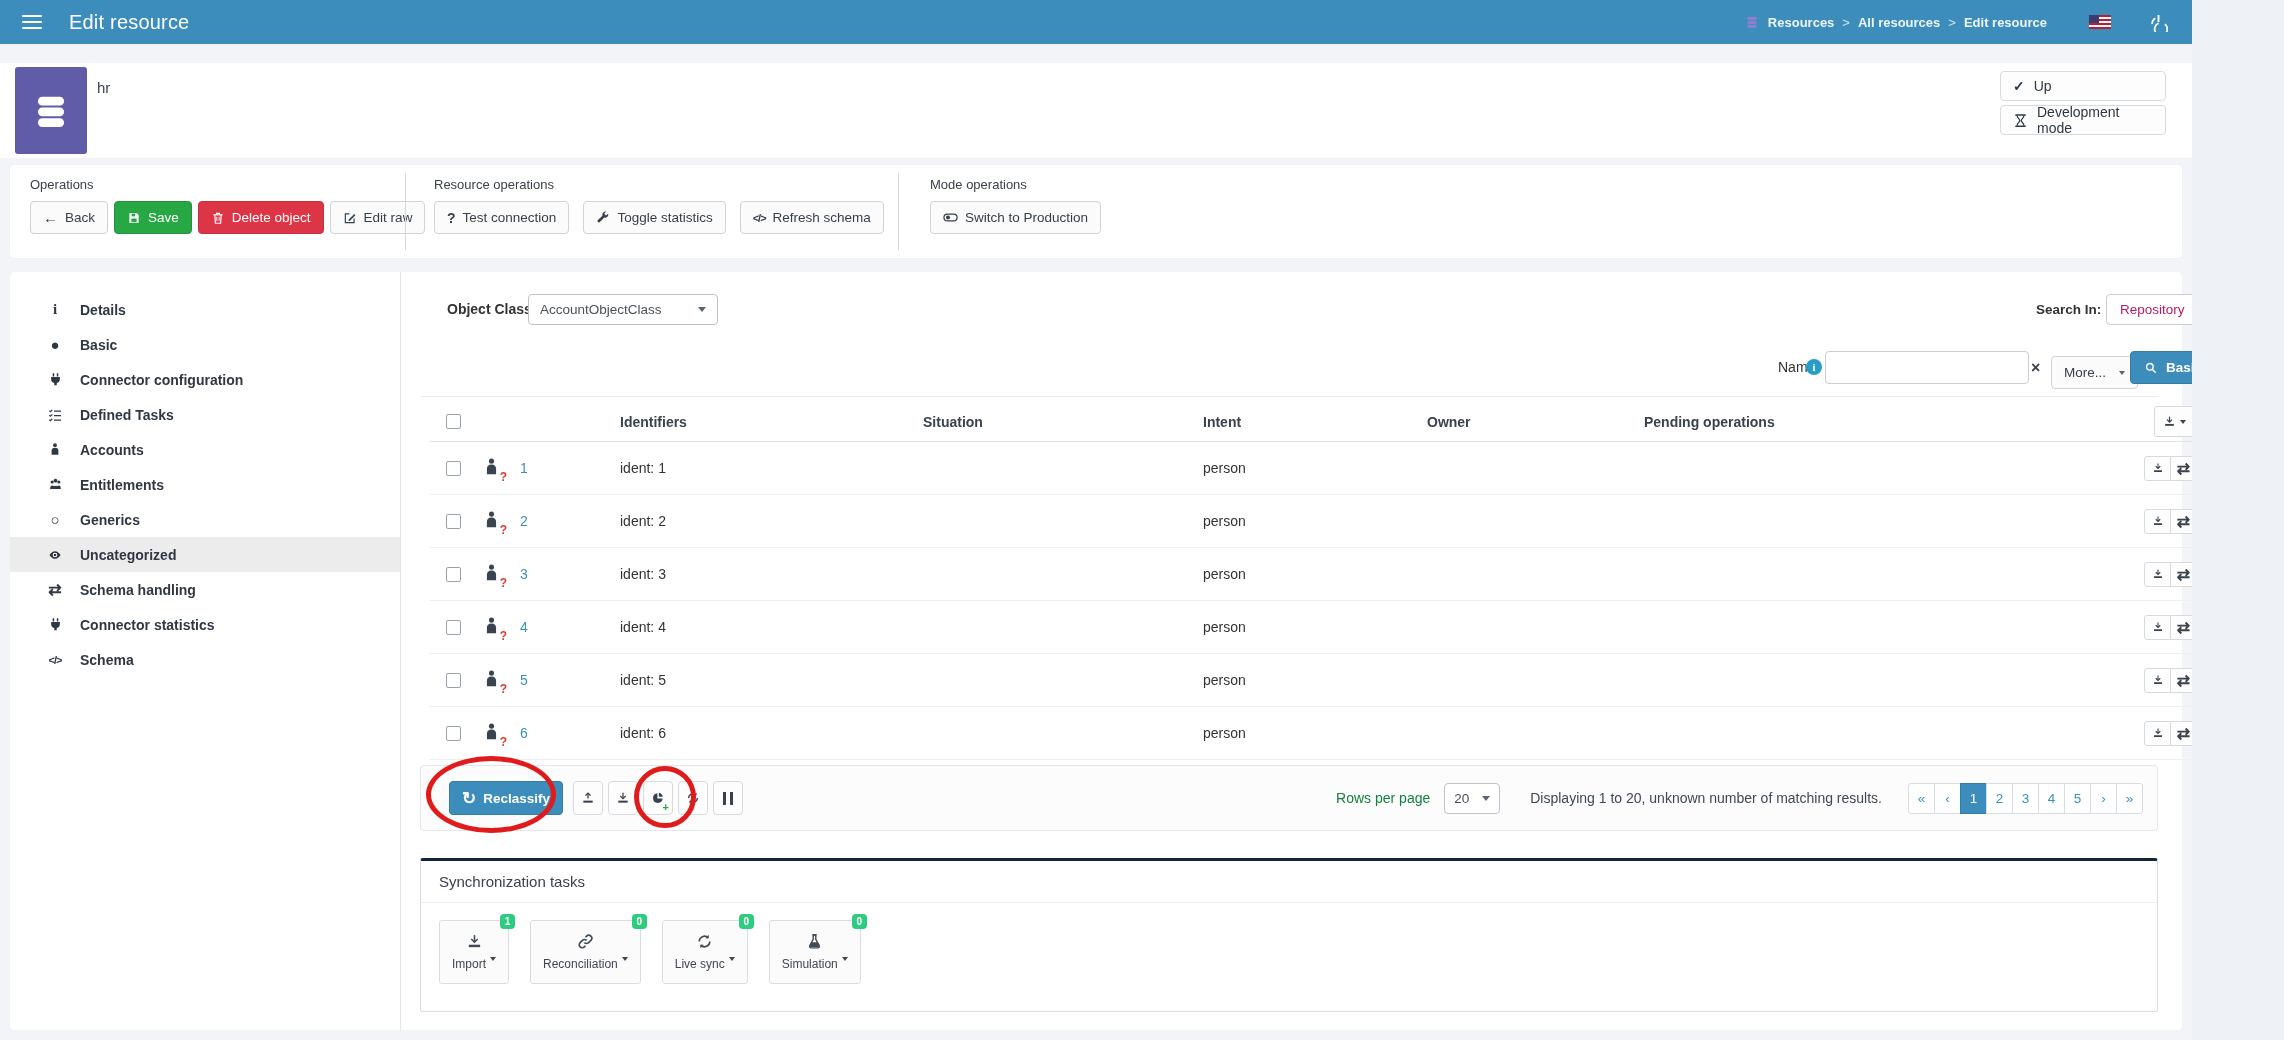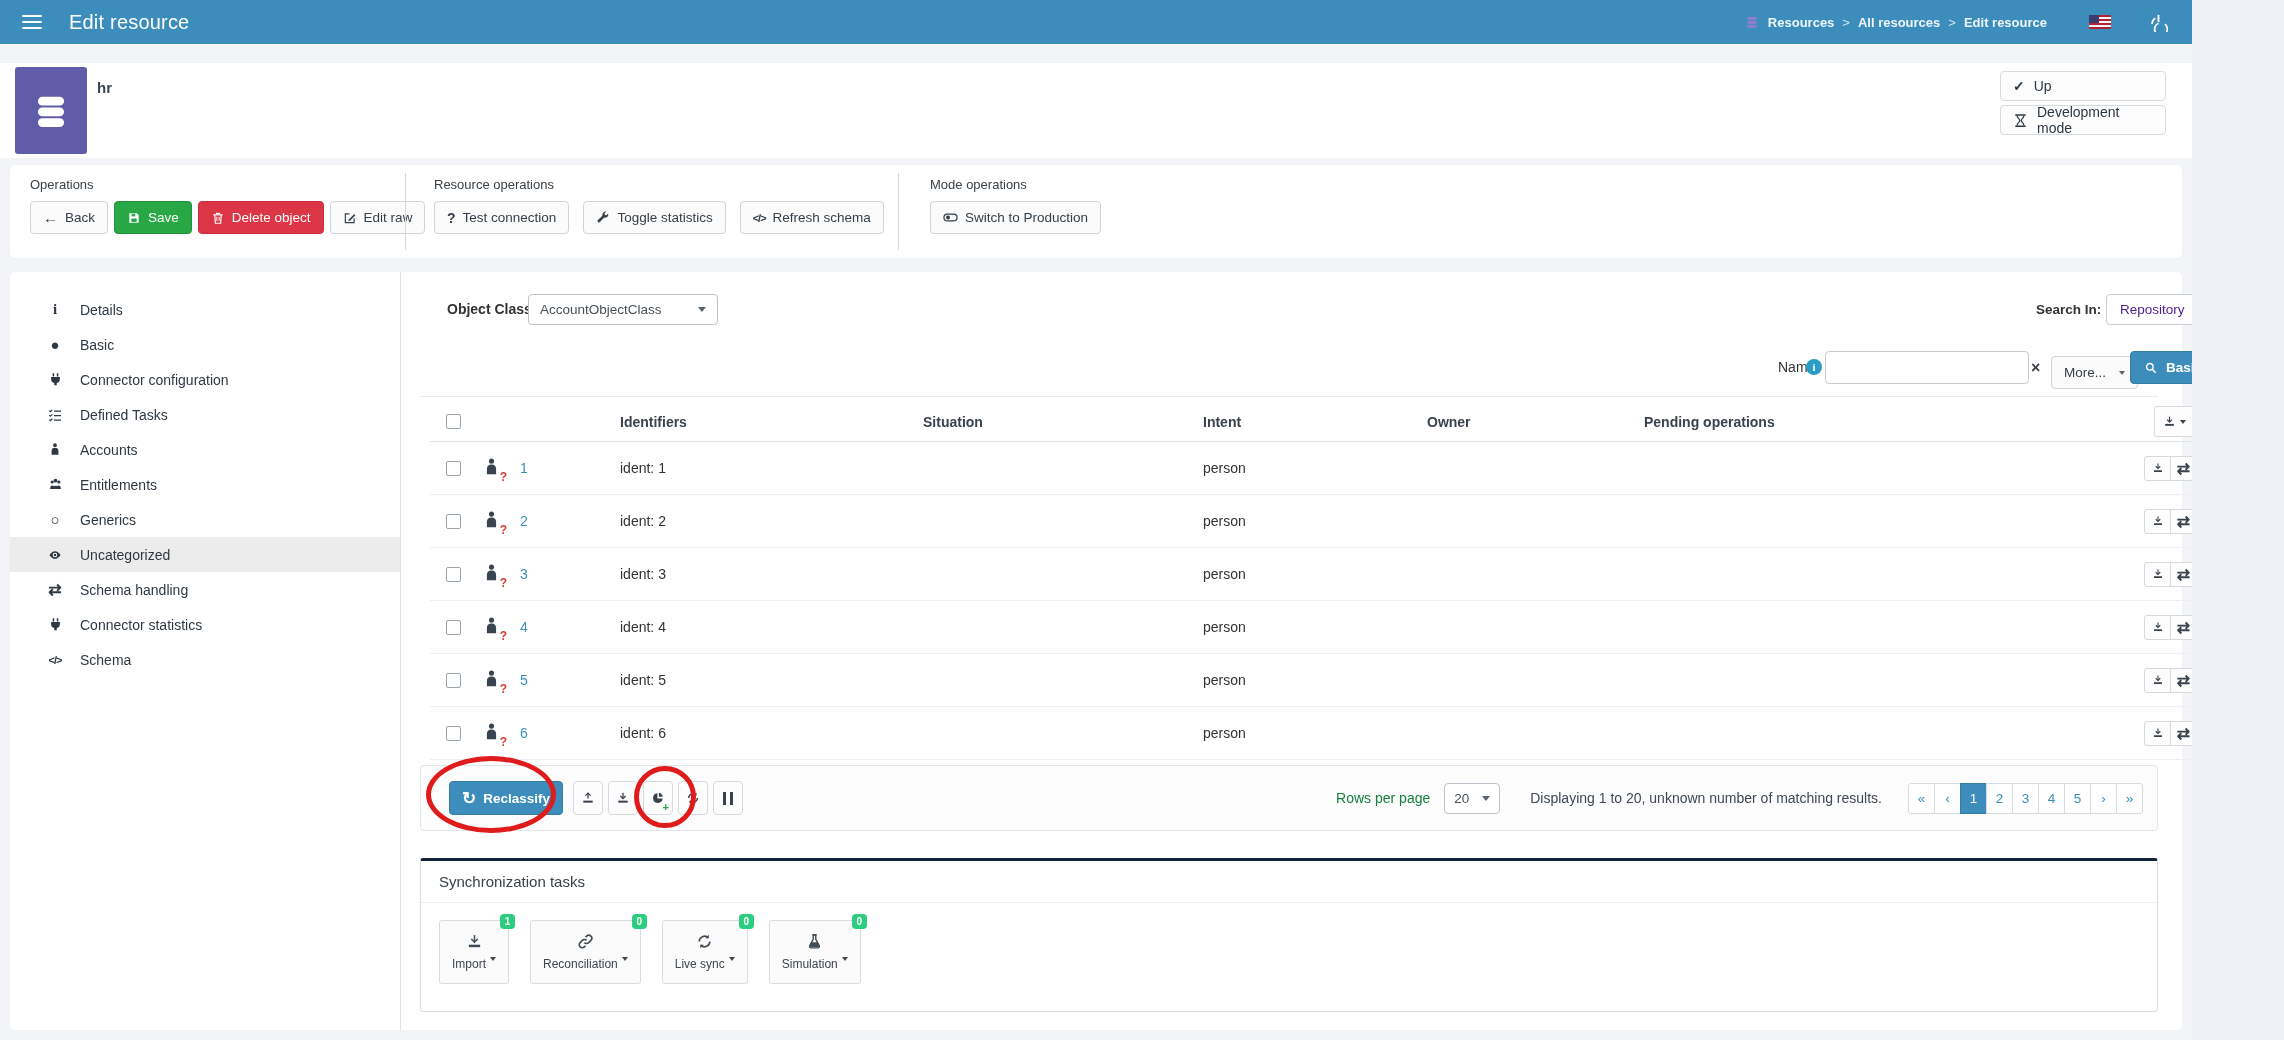--- a/index.html
+++ b/index.html
@@ -17,21 +17,21 @@
   .crumbs { display:flex; align-items:center; font-size:13px; font-weight:600; color:#eef5fa; }
   .crumb { cursor:pointer; }
   .crumb-sep { margin:0 8px; font-weight:400; color:#d3e4f0; }
   .flag { margin-left:42px; width:22px; height:14px; position:relative; background:repeating-linear-gradient(180deg,#b22234 0 2px,#f5f5f5 2px 4px); border-radius:1px; cursor:pointer; }
   .flag i { position:absolute; left:0; top:0; width:10px; height:8px; background:#3c3b6e; }
   .power { margin-left:38px; margin-right:6px; color:#fff; display:flex; cursor:pointer; }
 
   
   .page-header { position:absolute; top:63px; left:0; right:0; height:95px; background:#fff; }
   .res-icon { position:absolute; left:15px; top:4px; width:72px; height:87px; background:#605ca8; border-radius:3px; display:flex; align-items:center; justify-content:center; color:#fff; }
-  .res-name { position:absolute; left:97px; top:16px; font-size:15px; font-weight:700; color:#3c4450; }
+  .res-name { position:absolute; left:97px; top:16px; font-size:15px; font-weight:400; color:#3c4450; }
   .badge-box { position:absolute; right:26px; width:166px; height:30px; border:1px solid #d6dbe0; border-radius:4px; background:#fdfdfd; display:flex; align-items:center; padding:0 12px; gap:9px; font-size:14px; color:#2e3744; cursor:pointer; }
   .badge-box.up { top:8px; }
   .badge-box.dev { top:42px; }
   .i-check::before { content:"✓"; font-weight:700; color:#2d3a47; }
 
   
   .ops-card { position:absolute; top:165px; left:10px; right:10px; height:93px; background:#fff; border-radius:4px; box-shadow:0 0 1px rgba(0,0,0,.12); }
   .grp-label { position:absolute; top:12px; font-size:13px; color:#3a4148; }
   .grp-row { position:absolute; top:36px; display:flex; gap:6px; }
   .vdiv { position:absolute; top:8px; bottom:8px; width:1px; background:#d8d8d8; }
@@ -41,37 +41,37 @@
   .btn-red { background:#dc3545; border-color:#c82f3e; color:#fff; }
   .btn-blue { background:#3c8dbc; border-color:#357ca5; color:#fff; font-weight:600; }
   .i-back::before { content:"←"; font-size:15px; }
   .i-q::before { content:"?"; font-weight:700; font-size:14px; }
   .i-code::before { content:"</>"; font-weight:700; font-size:11px; letter-spacing:-1px; }
 
   
   .main-card { position:absolute; top:272px; left:10px; right:10px; height:758px; background:#fff; border-radius:4px; box-shadow:0 0 1px rgba(0,0,0,.1); }
   .vsep { position:absolute; left:390px; top:0; bottom:0; width:1px; background:#e2e5e8; }
   .menu { position:absolute; left:0; top:20px; width:390px; }
-  .menu-item { height:35px; display:flex; align-items:center; padding-left:35px; gap:15px; font-size:14px; color:#2f3842; cursor:pointer; }
+  .menu-item { height:35px; display:flex; align-items:center; padding-left:35px; gap:15px; font-size:14px; color:#2f3842; cursor:pointer;font-weight:bold; }
   .menu-item.sel { background:#ececec; }
   .mi { width:20px; display:flex; justify-content:center; align-items:center; color:#2f3842; }
   .i-info::before { content:"i"; font-family:"Liberation Serif",serif; font-weight:700; font-size:15px; }
   .i-dot::before { content:"●"; font-size:15px; }
   .i-ring::before { content:"○"; font-size:15px; font-weight:700; }
   .i-exch::before { content:"⇄"; font-size:16px; font-weight:700; }
 
   
   .abs { position:absolute; }
   .oc-label { left:447px; top:294px; height:31px; line-height:31px; font-size:14px; font-weight:700; color:#333; }
   .oc-select { left:528px; top:294px; width:190px; height:31px; border:1px solid #bcc3ca; border-radius:4px; background:#fff; display:flex; align-items:center; padding:0 11px; font-size:13.5px; color:#495057; cursor:pointer; }
   .car { width:0; height:0; border-left:4.5px solid transparent; border-right:4.5px solid transparent; border-top:5px solid currentColor; margin-left:auto; }
   .car.sm { margin-left:5px; border-left-width:3.5px; border-right-width:3.5px; border-top-width:4px; }
   .si-label { left:2036px; top:294px; height:31px; line-height:31px; font-size:13.5px; font-weight:700; color:#333; }
   .si-group { left:2106px; top:294px; height:31px; display:flex; }
-  .seg { padding:0 13px; border:1px solid #c9ced3; font-size:13.5px; color:#4c1d95; display:flex; align-items:center; background:#fff; cursor:pointer; }
+  .seg { padding:0 13px; border:1px solid #c9ced3; font-size:13.5px; color:#be185d; display:flex; align-items:center; background:#fff; cursor:pointer; }
   .seg:first-child { border-radius:4px 0 0 4px; }
   .seg:last-child { border-radius:0 4px 4px 0; border-left:0; background:#e4e7ea; }
 
   .name-label { left:1778px; top:351px; height:33px; line-height:33px; font-size:14px; color:#333; }
   .info-ic { left:1806px; top:359px; width:16px; height:16px; border-radius:50%; background:#2b9cc5; color:#fff; display:flex; align-items:center; justify-content:center; font-size:10.5px; font-weight:700; font-family:"Liberation Serif",serif; }
   .name-input { left:1825px; top:351px; width:204px; height:33px; border:1px solid #c6cdd3; border-radius:4px; background:#fff; padding:0 10px; font-size:13.5px; font-family:inherit; color:#333; }
   .clear-x { left:2031px; top:351px; height:33px; line-height:33px; font-size:16px; font-weight:700; color:#3a434d; cursor:pointer; }
   .i-x::before { content:"×"; }
   .more-btn { left:2051px; top:356px; }
   .basic-btn { left:2130px; top:351px; height:33px; background:#3c8dbc; border:1px solid #357ca5; border-radius:4px; color:#fff; display:flex; align-items:stretch; cursor:pointer; overflow:hidden; }

